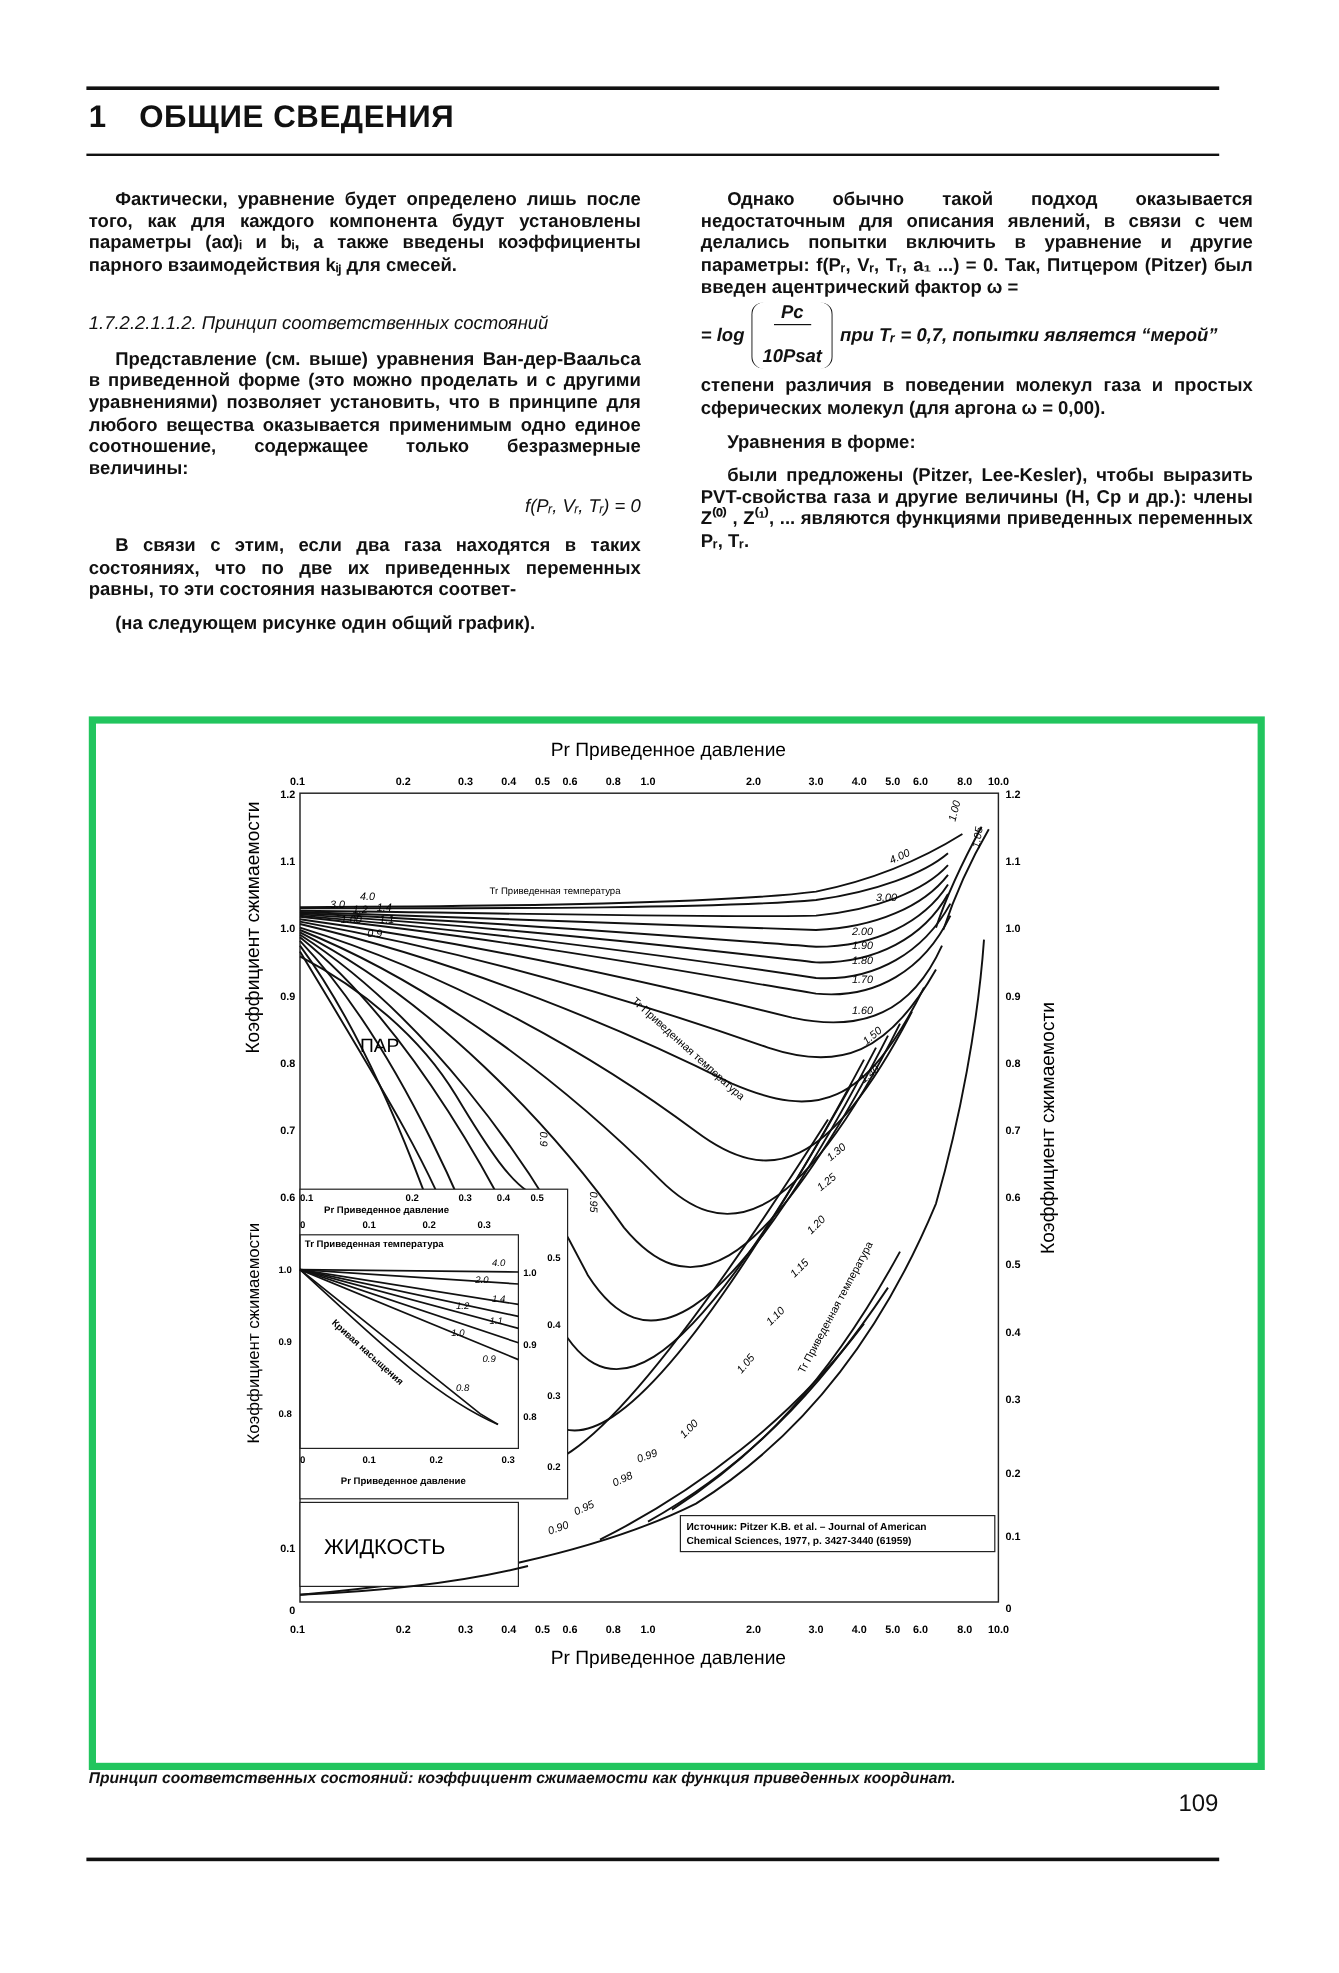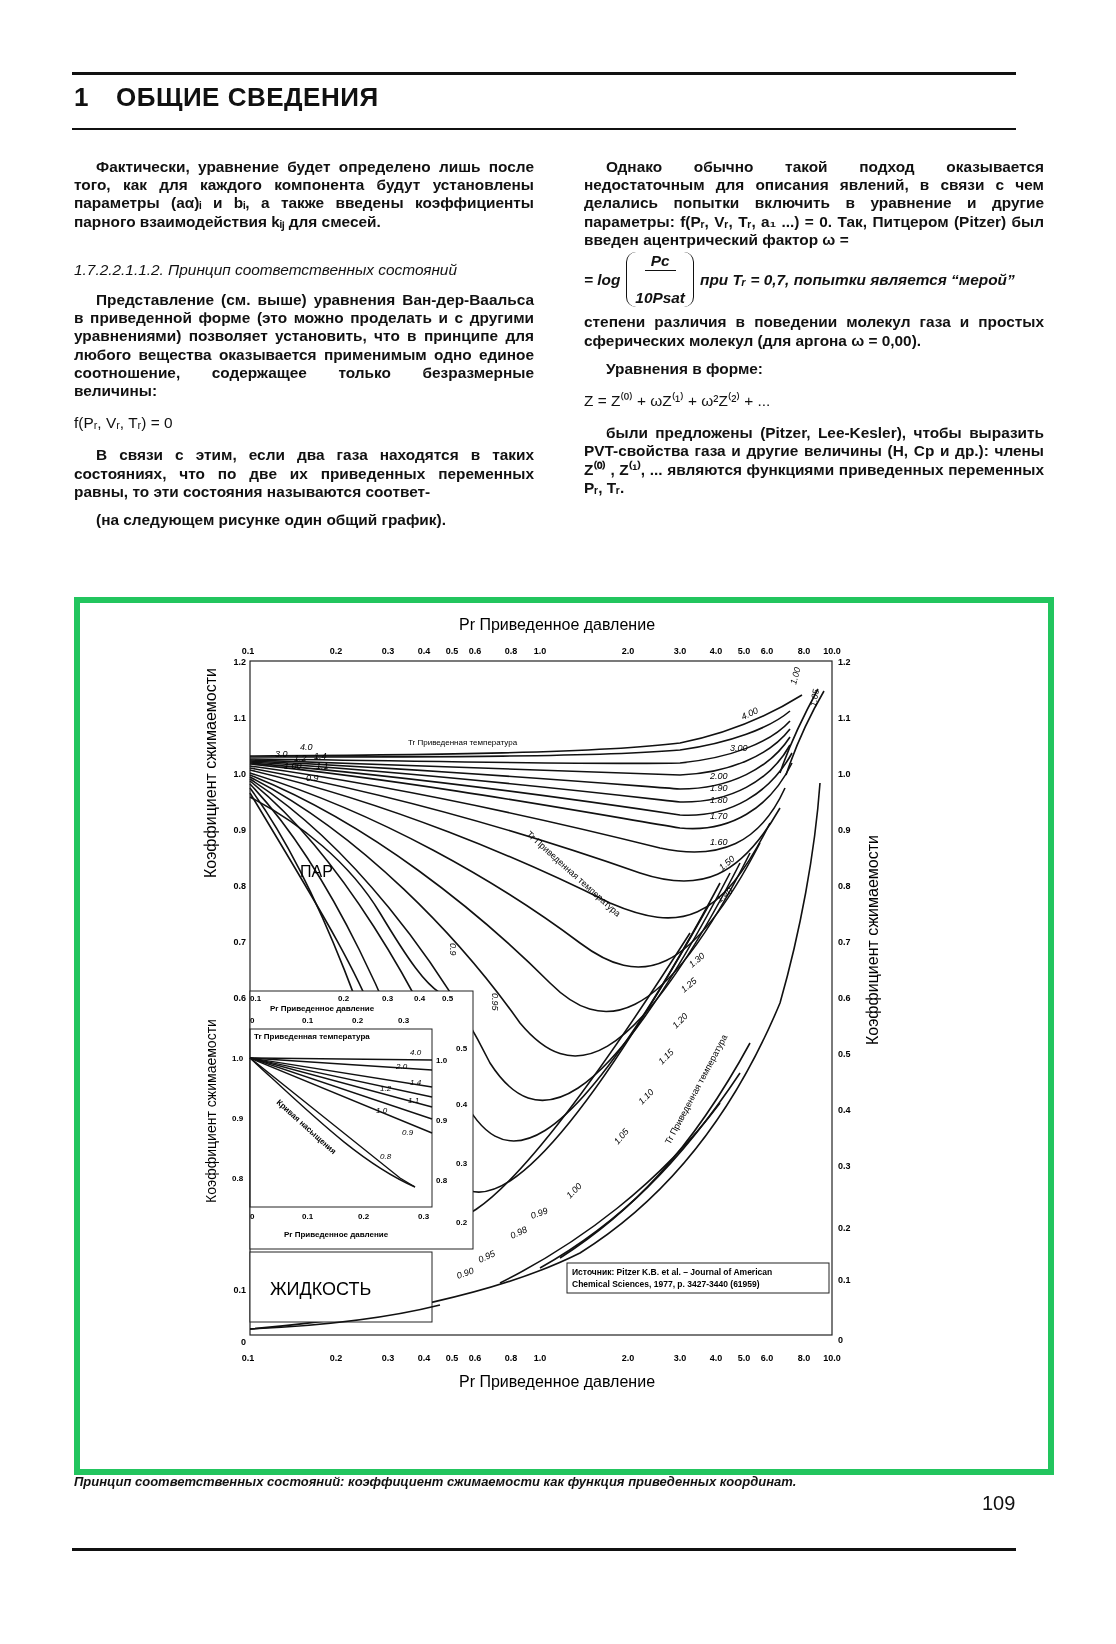--- a/index.html
+++ b/index.html
@@ -6,21 +6,21 @@
   body{width:1116px;height:1644px;position:relative;font-family:"Liberation Sans",sans-serif;color:#111;overflow:hidden;}
   .rule-top{position:absolute;left:72px;top:72px;width:944px;height:3px;background:#111;}
   .rule-title{position:absolute;left:72px;top:128px;width:944px;height:2px;background:#111;}
   .chapter{position:absolute;left:74px;top:82px;font-size:26px;font-weight:bold;letter-spacing:0.5px;}
   .chapter .num{display:inline-block;width:42px;}
   .col{position:absolute;top:158px;width:460px;font-size:15.4px;line-height:18.2px;font-weight:bold;text-align:justify;}
   .col.left{left:74px;}
   .col.right{left:584px;top:158px;}
   .col p{margin:0 0 10px 0;text-indent:22px;}
   .col p.noind{text-indent:0;}
-  .col p.center{text-align:left;text-indent:0;margin:14px 0;}
+  .col p.center{text-align:right;text-indent:0;margin:14px 0;font-style:italic;}
   .col .sect{font-style:italic;font-weight:normal;text-indent:0;margin:30px 0 12px 0;}
   .formula-log{display:flex;align-items:center;margin:3px 0 6px 0;font-style:italic;}
   .formula-log .frac{display:inline-flex;flex-direction:column;align-items:center;margin:0 6px;border-left:1.5px solid #111;border-right:1.5px solid #111;border-radius:10px;padding:0 8px;gap:18px;}
   .formula-log .frac .num{border-bottom:1.5px solid #111;padding:0 6px;}
   .figure{position:absolute;left:74px;top:597px;width:968px;height:866px;border:6px solid #22c55e;}
   .caption{position:absolute;left:74px;top:1474px;font-size:13px;font-style:italic;font-weight:bold;}
   .rule-bottom{position:absolute;left:72px;top:1548px;width:944px;height:3px;background:#111;}
   .page-num{position:absolute;left:982px;top:1492px;font-size:20px;}
   svg text{font-family:"Liberation Sans",sans-serif;}
 </style>
@@ -47,21 +47,20 @@
   <div class="formula-log">
     <span>= log</span>
     <span class="frac">
       <span class="num">Pc</span>
       <span>10Psat</span>
     </span>
     <span>при Tᵣ = 0,7, попытки является “мерой”</span>
   </div>
   <p class="noind">степени различия в поведении молекул газа и простых сферических молекул (для аргона ω = 0,00).</p>
   <p>Уравнения в форме:</p>
-  <p class="center" style="font-weight:normal">Z = Z⁽⁰⁾ + ωZ⁽¹⁾ + ω²Z⁽²⁾ + ...</p>
   <p>были предложены (Pitzer, Lee-Kesler), чтобы выразить PVT-свойства газа и другие величины (H, Cp и др.): члены Z⁽⁰⁾ , Z⁽¹⁾, ... являются функциями приведенных переменных Pᵣ, Tᵣ.</p>
 </div>
 
 <div class="figure">
 <svg width="968" height="866" viewBox="0 0 968 866" xmlns="http://www.w3.org/2000/svg">
 
   <text id="t-xtop" x="477" y="27" font-size="16" text-anchor="middle">Pr Приведенное давление</text>
 
   <g font-size="9" font-weight="bold" text-anchor="middle">
     <text x="168" y="51">0.1</text>

